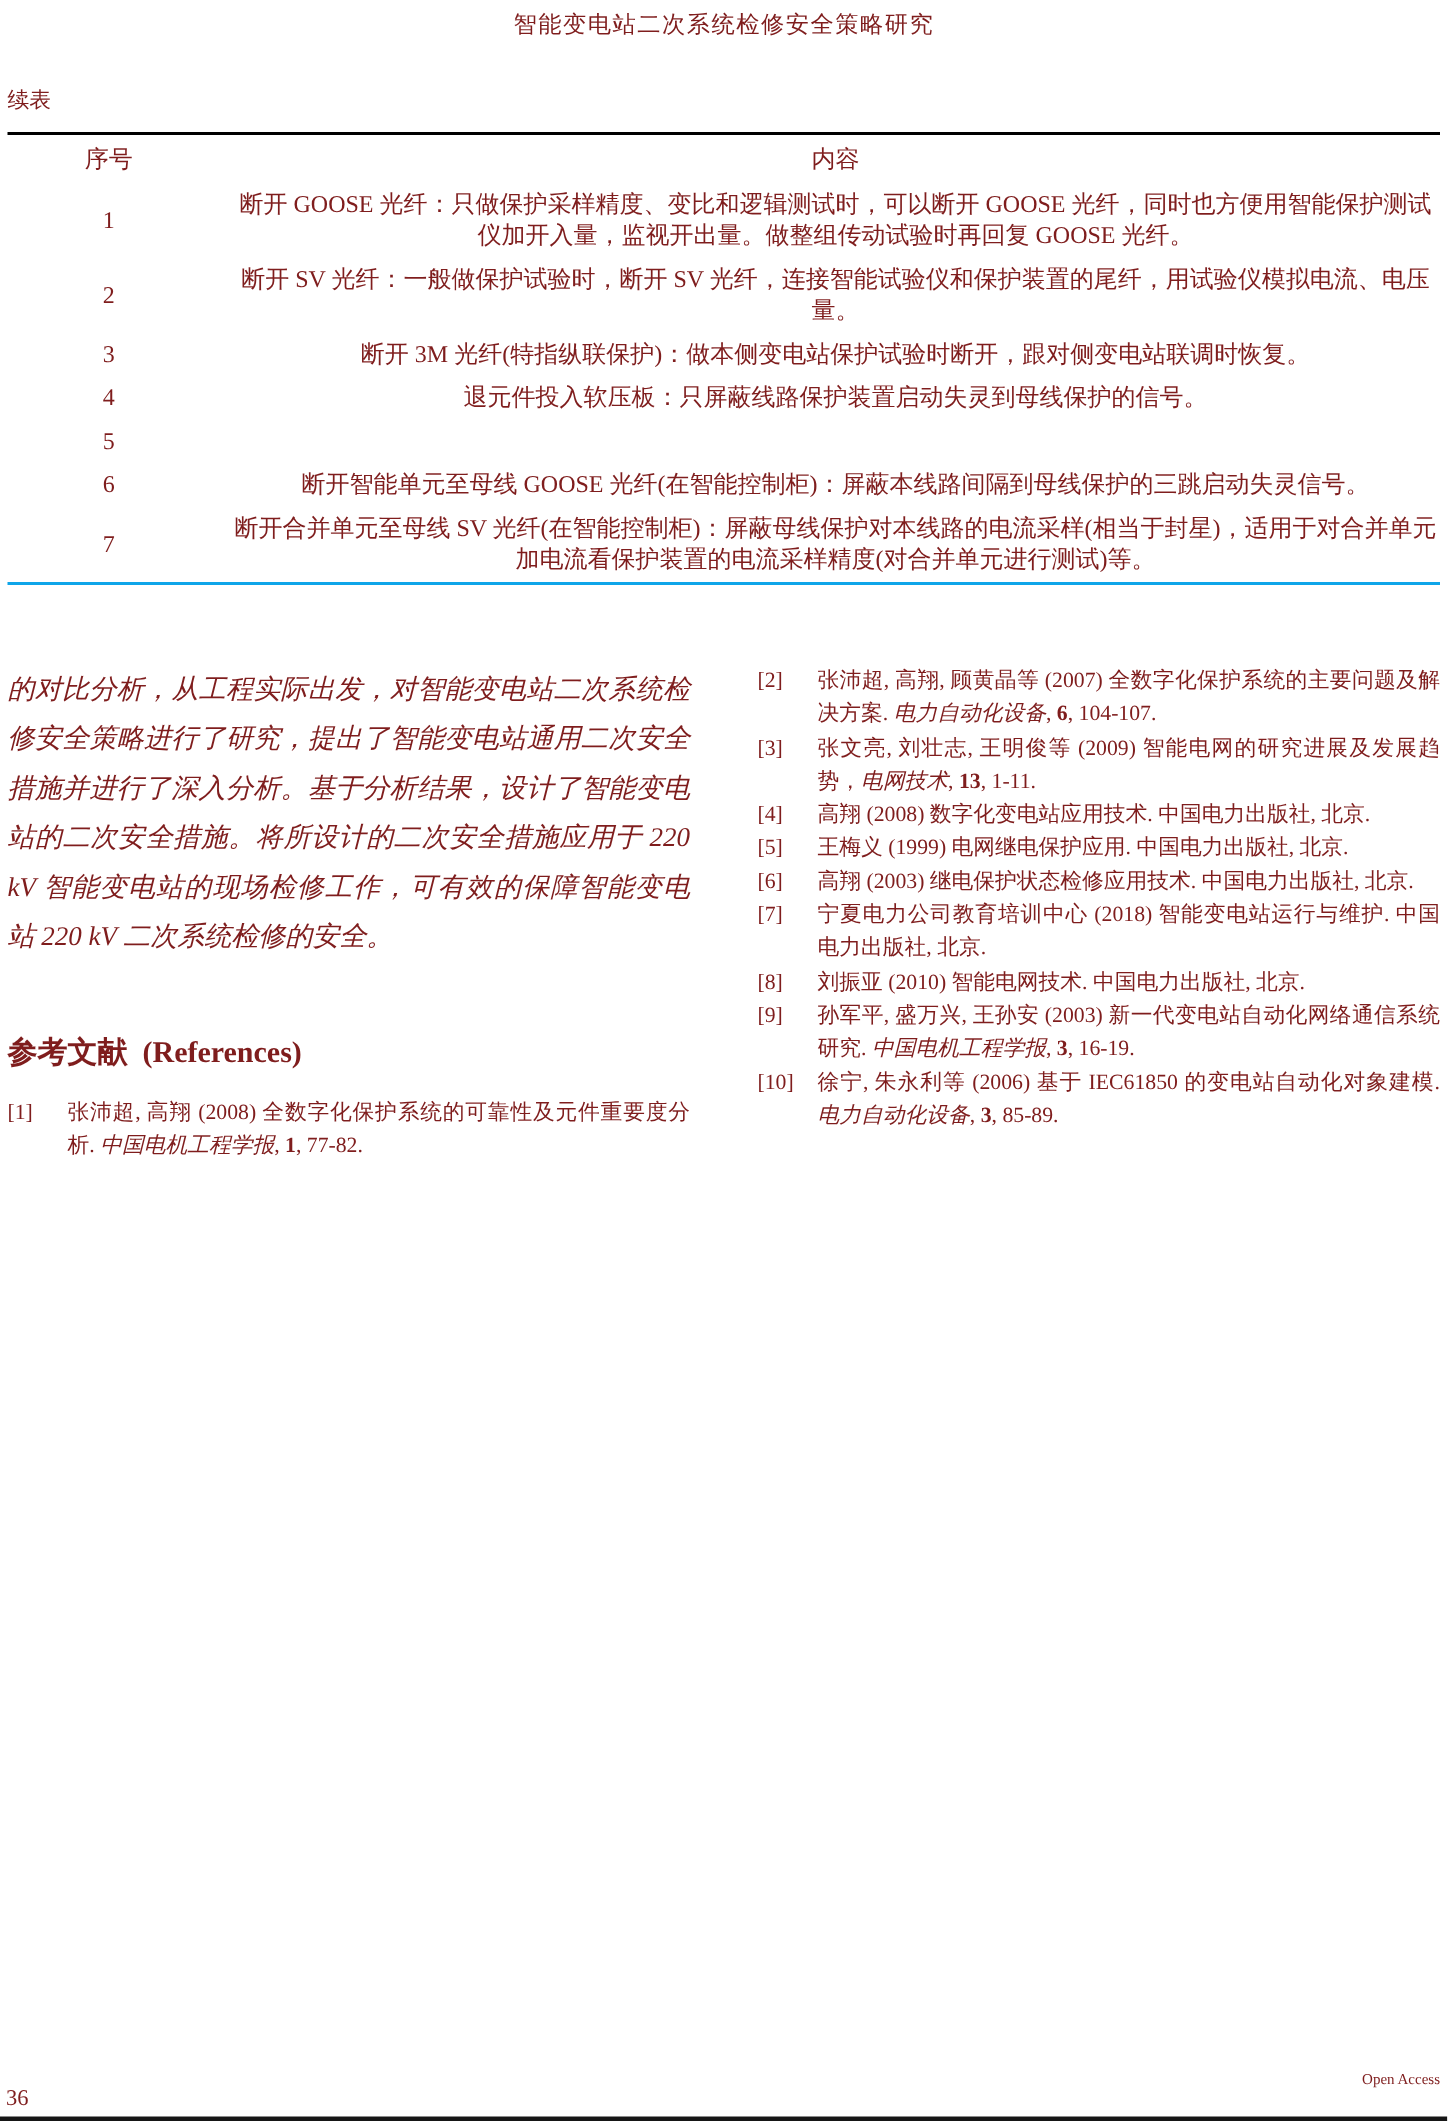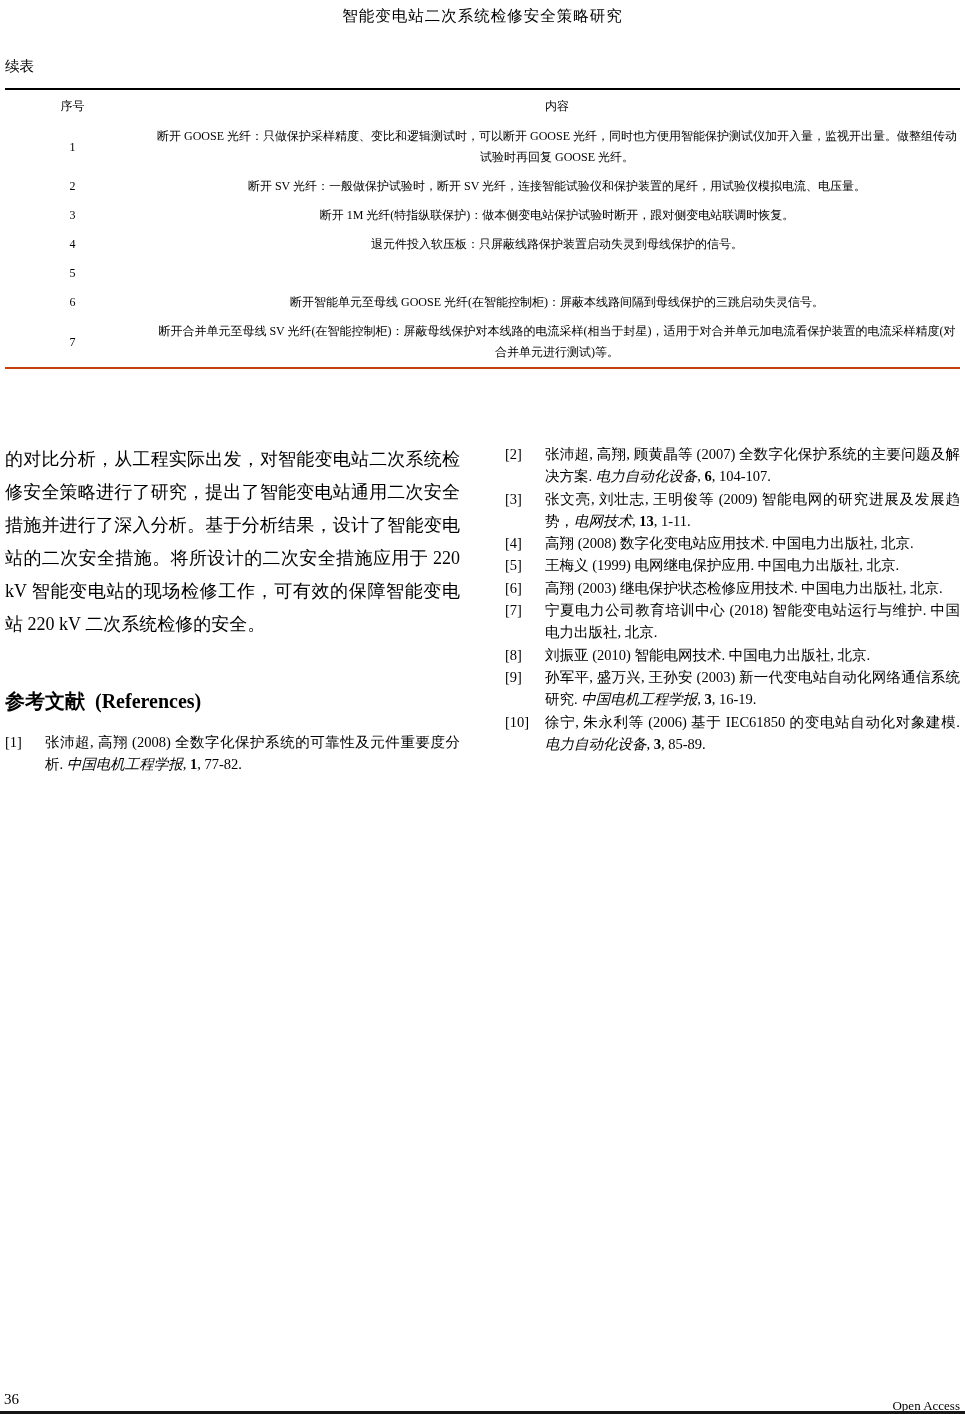--- a/index.html
+++ b/index.html
@@ -1,70 +1,71 @@
 <!DOCTYPE html>
 <html><head>
 <meta charset="utf-8">
 <style>
   * { margin:0; padding:0; box-sizing:border-box; }
   html,body { background:#ffffff; }
   .page {
     position:relative;
     width:965px; height:1414px;
     background:#ffffff;
-    color:#000000;
+    color:#7f1d1d;
     font-family:"Liberation Serif","DejaVu Serif",serif;
     overflow:hidden;
   }
   .title {
     position:absolute; top:6px; left:0; right:0;
     text-align:center; font-size:15.5px; letter-spacing:1px;
   }
   .cont-label {
     position:absolute; top:57px; left:5px;
     font-size:14.5px; font-weight:normal;
   }
   .ctable {
     position:absolute; top:88px; left:5px; right:5px;
-    border-top:2px solid #000; border-bottom:2px solid #c2410c;
-    font-size:12px; line-height:21px;
+    border-top:2px solid #000; border-bottom:2px solid #0ea5e9;
+    font-size:16px; line-height:21px;
   }
   .trow { display:flex; align-items:center; padding:4px 0; }
   .thead { padding:6px 0 5px 0; }
   .tnum { width:135px; flex:0 0 135px; text-align:center; }
   .tcontent { flex:1; text-align:center; padding:0 2px;margin-left:14px; }
   .columns {
     position:absolute; top:443px; left:5px; right:5px;
     display:flex; gap:45px;
   }
   .col { width:455px; flex:0 0 455px; }
   .bodytext {
     font-size:18px; line-height:33px;
     text-align:justify;
+    font-style:italic;
   }
   .ref-heading {
     margin-top:47px;
     font-size:20px; font-weight:bold;
     white-space:pre-wrap;
   }
   .ref-list { margin-top:16px; }
   .col-right .ref-list { margin-top:0; }
   .ref-item {
     display:flex;
     font-size:14.5px; line-height:22.3px;
   }
   .ref-label { width:40px; flex:0 0 40px; }
   .ref-text { flex:1; text-align:justify; }
   .jn { font-style:italic; }
   .vol { font-weight:bold; }
   .footer-left {
     position:absolute; left:4px; bottom:6px; font-size:15px;
   }
   .footer-right {
-    position:absolute; right:5px; bottom:0; font-size:13px;
+    position:absolute; right:5px; bottom:22px; font-size:10px;
   }
   .bottom-bar {
     position:absolute; left:0; right:0; bottom:0; height:3px;
     background:#161616;
   }
 </style>
 </head>
 <body>
 
 <div class="page">
@@ -81,21 +82,21 @@
     <div class="trow">
       <div class="tnum">1</div>
       <div class="tcontent">断开 GOOSE 光纤：只做保护采样精度、变比和逻辑测试时，可以断开 GOOSE 光纤，同时也方便用智能保护测试仪加开入量，监视开出量。做整组传动试验时再回复 GOOSE 光纤。</div>
     </div>
     <div class="trow">
       <div class="tnum">2</div>
       <div class="tcontent">断开 SV 光纤：一般做保护试验时，断开 SV 光纤，连接智能试验仪和保护装置的尾纤，用试验仪模拟电流、电压量。</div>
     </div>
     <div class="trow">
       <div class="tnum">3</div>
-      <div class="tcontent">断开 1M 光纤(特指纵联保护)：做本侧变电站保护试验时断开，跟对侧变电站联调时恢复。</div>
+      <div class="tcontent">断开 3M 光纤(特指纵联保护)：做本侧变电站保护试验时断开，跟对侧变电站联调时恢复。</div>
     </div>
     <div class="trow">
       <div class="tnum">4</div>
       <div class="tcontent">退元件投入软压板：只屏蔽线路保护装置启动失灵到母线保护的信号。</div>
     </div>
     <div class="trow">
       <div class="tnum">5</div>
     </div>
     <div class="trow">
       <div class="tnum">6</div>

